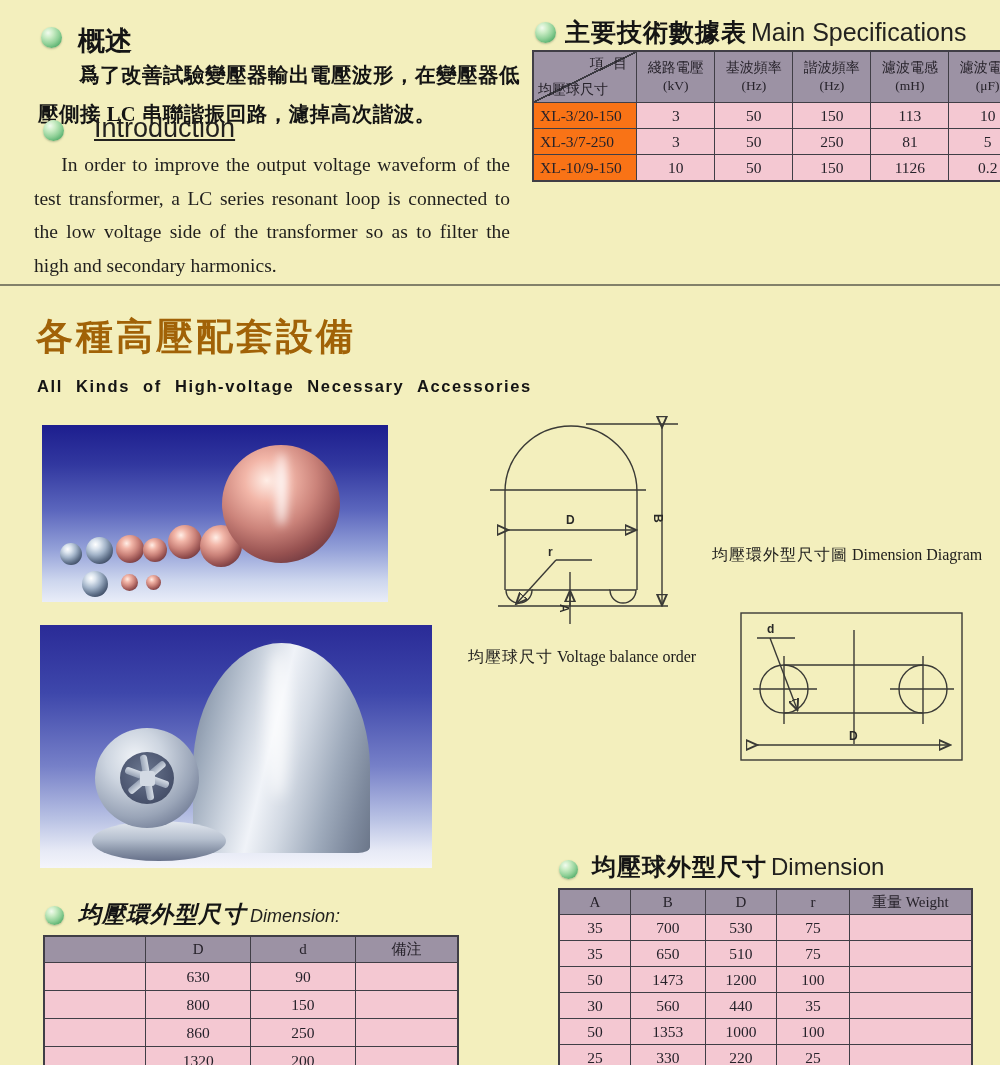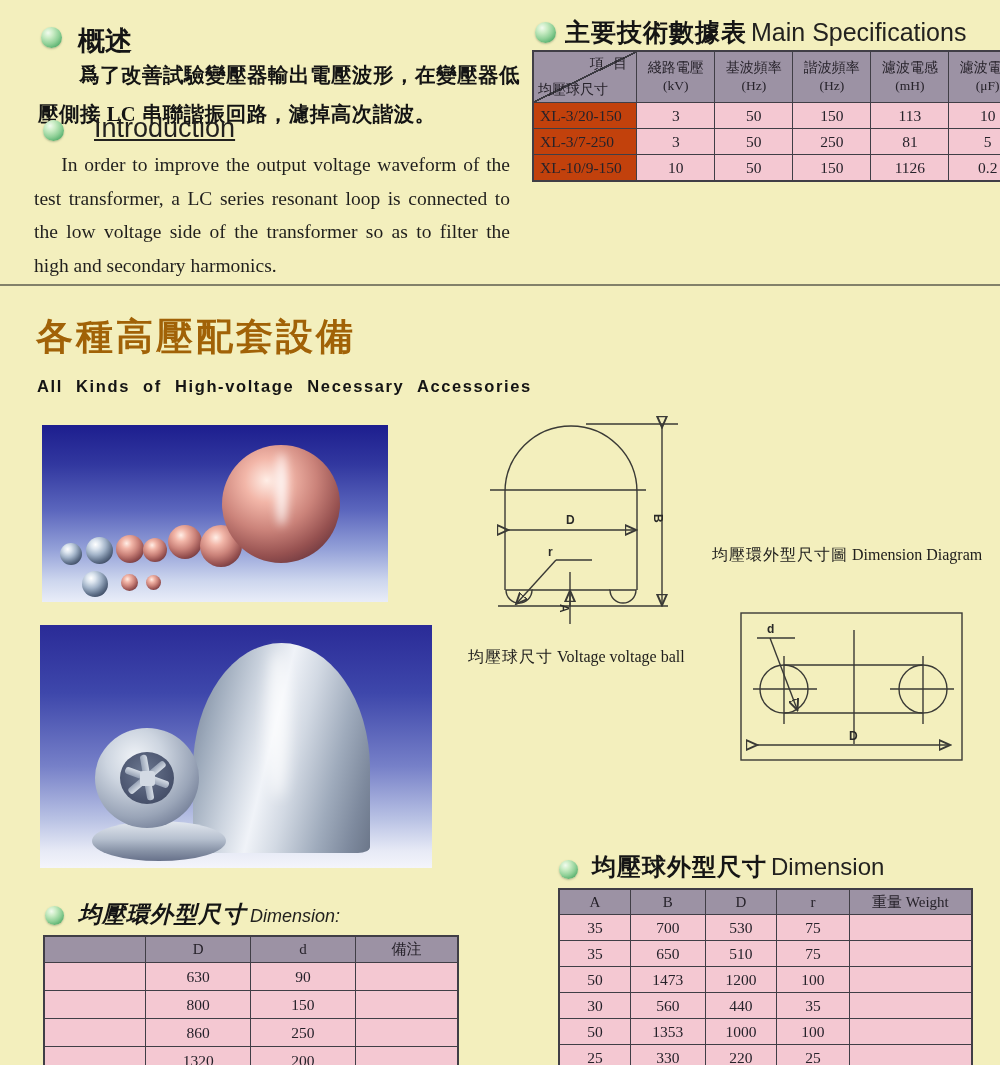--- a/index.html
+++ b/index.html
@@ -26,21 +26,21 @@
   .sec-title{font-family:"Liberation Sans",sans-serif;font-weight:900;font-size:37px;letter-spacing:3px;color:#a16207;}
   .sec-sub{font-family:"Liberation Sans",sans-serif;font-weight:bold;font-size:16.5px;letter-spacing:1.6px;word-spacing:7px;color:#141414;}
 
   
   table{border-collapse:collapse;table-layout:fixed;}
   .dtable{border:2px solid #403e46;}
   .dtable th,.dtable td{border:1px solid #403e46;text-align:center;vertical-align:middle;
     font-family:"Liberation Serif",serif;color:#26222a;overflow:hidden;white-space:nowrap;}
   .dtable th{background:#9c92a4;font-weight:normal;}
   .dtable td{background:#f4c8d2;}
-  .dtable td.rowhead{background:#c2410c;text-align:left;padding-left:6px;}
+  .dtable td.rowhead{background:#f97316;text-align:left;padding-left:6px;}
 
   .spec-table{width:496px;font-size:15px;}
   .spec-table th{font-size:14px;line-height:18px;height:48px;}
   .spec-table td{height:23px;font-size:15.5px;}
   .spec-table .unit{display:block;font-size:13.5px;}
   th.corner{position:relative;padding:0;
     background-image:linear-gradient(to bottom right, rgba(0,0,0,0) calc(50% - 1px), #3c3b42 calc(50% - 1px), #3c3b42 calc(50% + 1px), rgba(0,0,0,0) calc(50% + 1px));}
   th.corner .c-top{position:absolute;top:3px;right:6px;font-size:14px;letter-spacing:3px;}
   th.corner .c-bot{position:absolute;bottom:3px;left:4px;font-size:14px;}
 
@@ -206,21 +206,21 @@
 
   <div class="abs caption" style="left:712px;top:545px;">
     <span class="zh">均壓環外型尺寸圖</span>
     <span> </span>
     <span>Dimension Diagram</span>
   </div>
 
   <div class="abs caption" style="left:468px;top:647px;">
     <span class="zh">均壓球尺寸</span>
     <span> </span>
-    <span>Voltage voltage ball</span>
+    <span>Voltage balance order</span>
   </div>
 
   <svg class="abs" style="left:740px;top:612px;" width="224" height="150" viewBox="0 0 224 150">
     <defs>
       <marker id="ar2" markerWidth="9" markerHeight="8" refX="7" refY="4" orient="auto">
         <path d="M0,0.5 L8,4 L0,7.5 z" fill="#3a3a36" stroke="none"></path>
       </marker>
     </defs>
     <rect x="1" y="1" width="221" height="147"></rect>
     <circle cx="44" cy="77" r="24"></circle>

